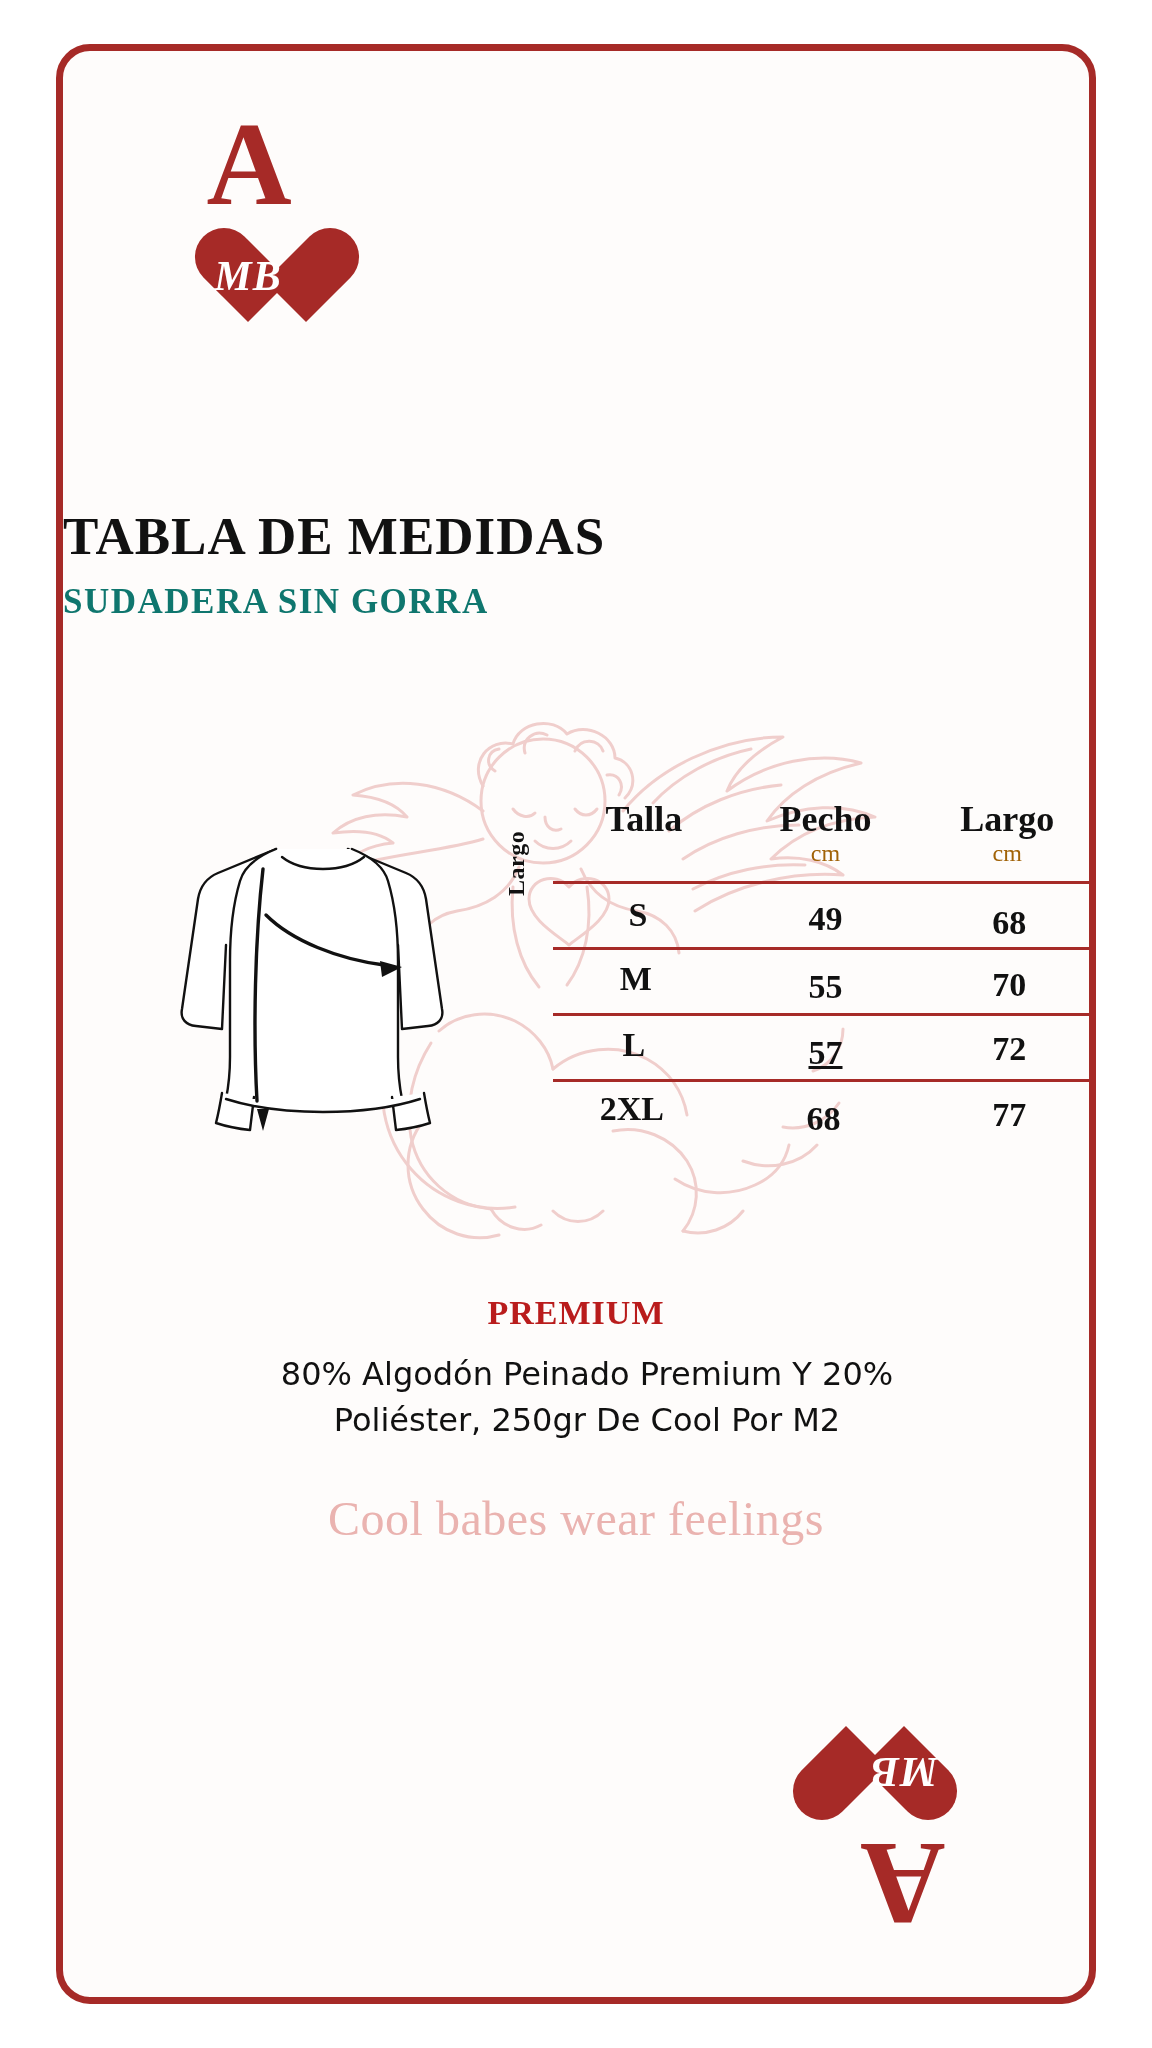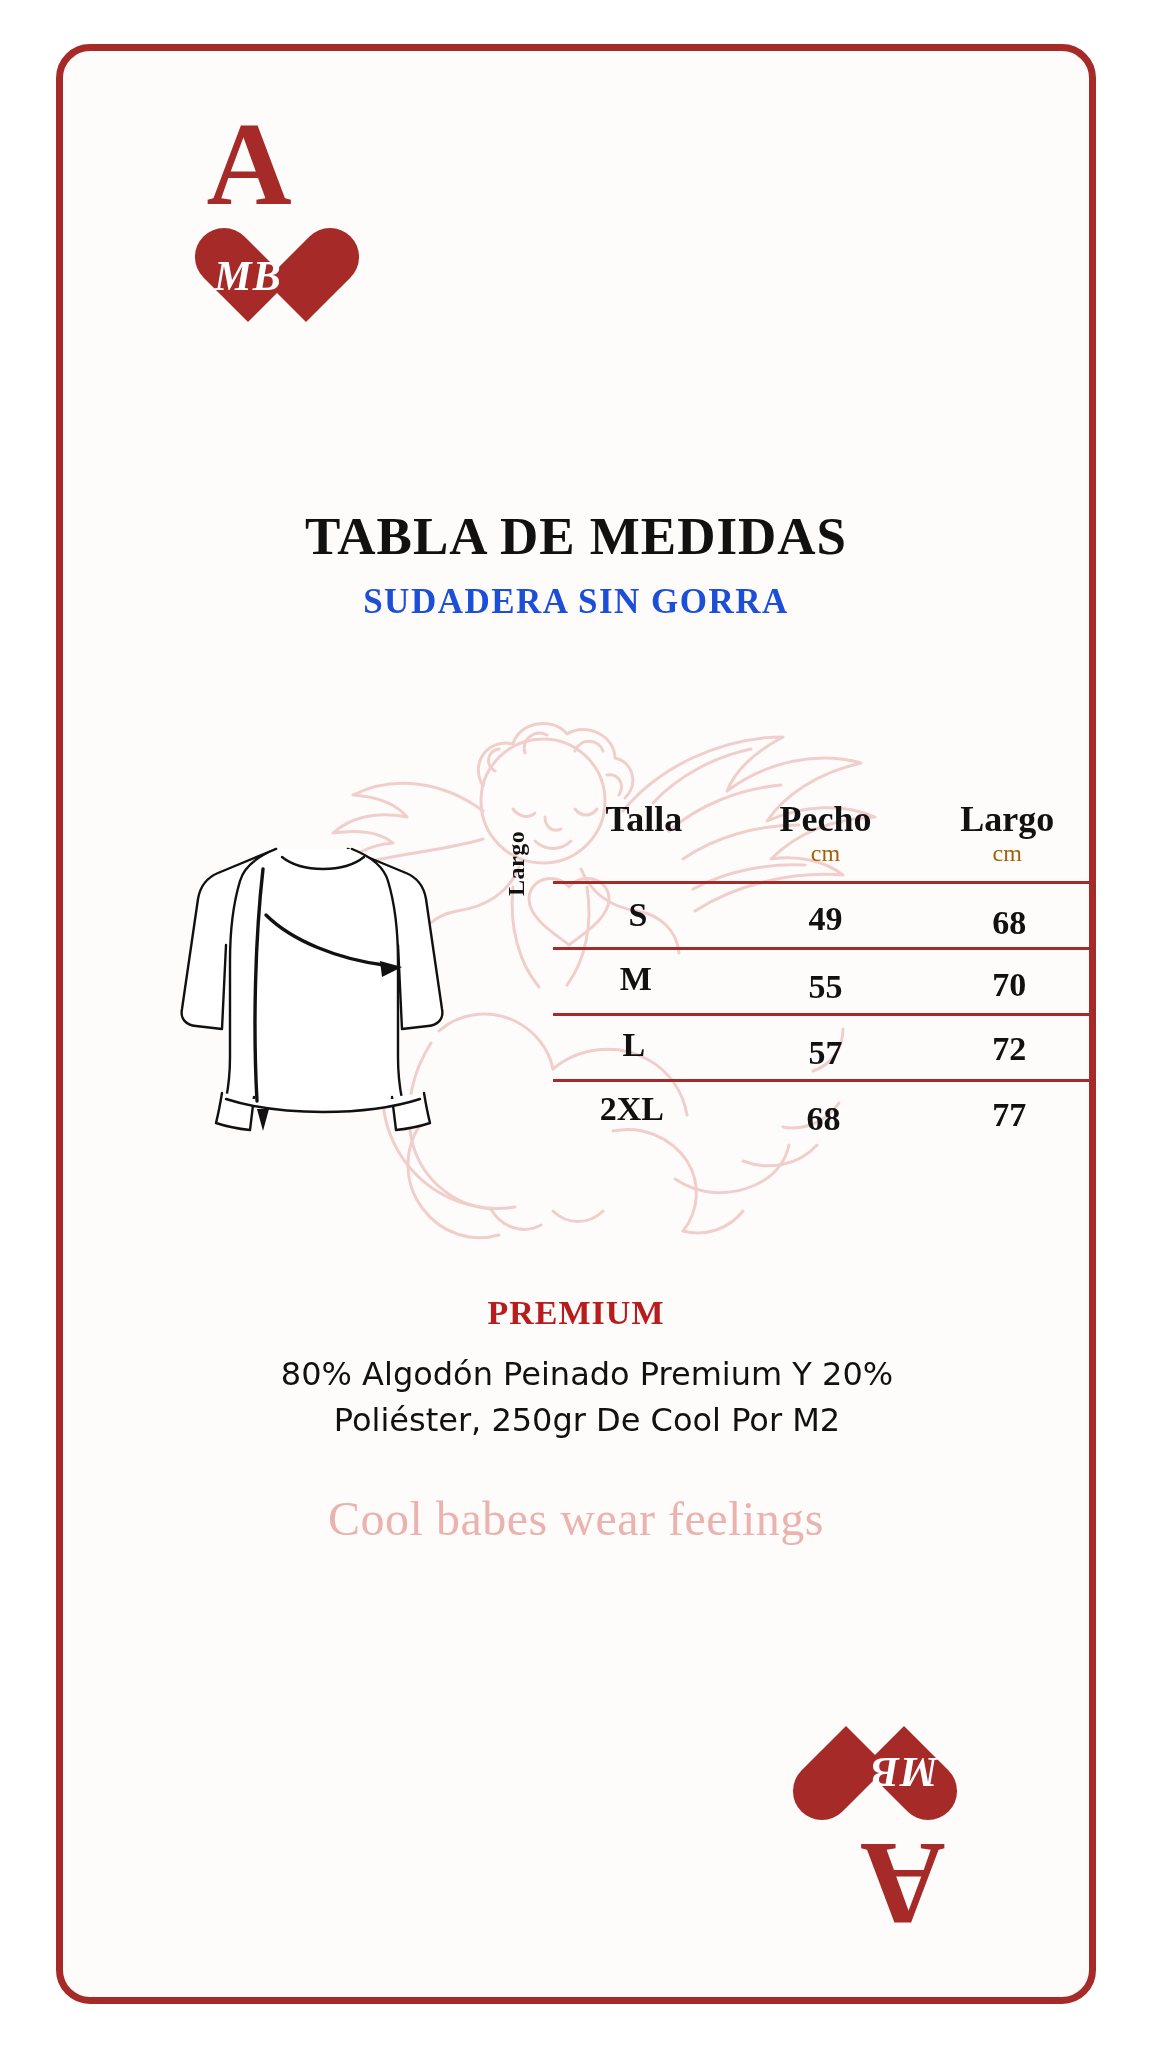--- a/index.html
+++ b/index.html
@@ -87,34 +87,34 @@
     z-index: 2;
   }
   .corner-br .corner-inner { transform: rotate(180deg); }
 
   
   .title-block {
     position: absolute;
     left: 0;
     top: 455px;
     width: 100%;
-    text-align: center;
+    text-align: left;
   }
   .title {
     font-size: 53px;
     font-weight: 700;
     letter-spacing: 1px;
     color: #111111;
     margin: 0;
   }
   .subtitle {
     font-size: 35px;
     font-weight: 700;
     letter-spacing: 1.5px;
-    color: #1d4ed8;
+    color: #0f766e;
     margin: 16px 0 0 0;
   }
 
   
   .cherub {
     position: absolute;
     left: 120px;
     top: 640px;
     width: 790px;
     height: 560px;
@@ -182,21 +182,21 @@
     color: #111111;
   }
   
   .row:nth-child(1) .c0 { transform: translate(-6px, 12px); }
   .row:nth-child(1) .c1 { transform: translate(0px, 16px); }
   .row:nth-child(1) .c2 { transform: translate(2px, 20px); }
   .row:nth-child(2) .c0 { transform: translate(-8px, 10px); }
   .row:nth-child(2) .c1 { transform: translate(0px, 18px); }
   .row:nth-child(2) .c2 { transform: translate(2px, 16px); }
   .row:nth-child(3) .c0 { transform: translate(-10px, 10px); }
-  .row:nth-child(3) .c1 { transform: translate(0px, 18px); }
+  .row:nth-child(3) .c1 { transform: translate(0px, 18px); text-decoration: underline; }
   .row:nth-child(3) .c2 { transform: translate(2px, 14px); }
   .row:nth-child(4) .c0 { transform: translate(-12px, 8px); }
   .row:nth-child(4) .c1 { transform: translate(-2px, 18px); }
   .row:nth-child(4) .c2 { transform: translate(2px, 14px); }
   .row:nth-child(5) { border-top: 1px solid #14532d; gap: 40px; }
   .row:nth-child(5) .c0 { transform: translate(-14px, 8px); }
   .row:nth-child(5) .c1 { transform: translate(-2px, 18px); }
   .row:nth-child(5) .c2 { transform: translate(2px, 14px); }
 
   

